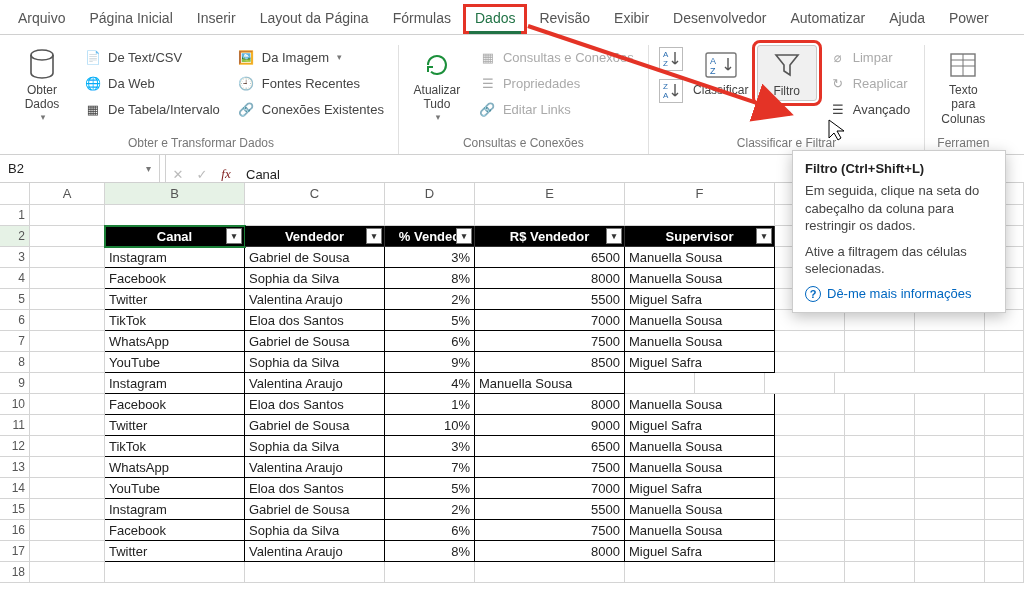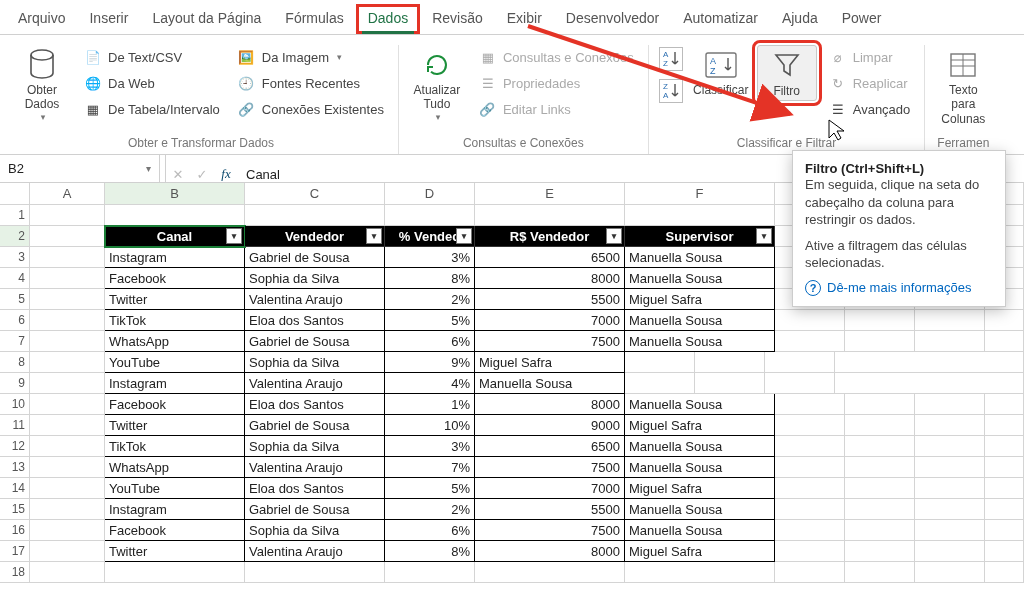--- a/index.html
+++ b/index.html
@@ -107,21 +107,21 @@
   .fbar{
     display:flex;align-items:flex-end;
     height:28px;border-bottom:1px solid var(--border);
     font-size:13px;
   }
   .namebox{
     width:160px;height:100%;border-right:1px solid var(--border);
     padding:0 8px;display:flex;align-items:center;gap:6px;
   }
   .namebox .ctl{margin-left:auto;color:#777;font-size:10px;}
-  .fxbtn{width:24px;text-align:center;color:#0c4a6e;}
+  .fxbtn{width:24px;text-align:center;color:#7f1d1d;}
   .fxbtn.fx{font-style:italic;font-family:"Times New Roman",serif;}
   .finput{flex:1;padding:0 8px;}
   .colhdrs{display:flex;height:22px;border-bottom:1px solid var(--grid);}
   .colhdrs .corner{width:30px;border-right:1px solid var(--grid);}
   .ch{
     border-right:1px solid var(--grid);
     display:flex;align-items:center;justify-content:center;
     color:#555;font-size:13px;background:#fff;
   }
   .ch.sel{background:#e6f2e6;}
@@ -168,39 +168,40 @@
     right:18px; top:150px;
     width:214px;
     background:#fff;
     border:1px solid #ccc;
     box-shadow:0 4px 14px rgba(0,0,0,.25);
     padding:10px 12px;
     font-size:13px;
     color:#444;
     z-index:30;
   }
-  .tooltip .tt-title{font-weight:600;color:#222;}
+  .tooltip .tt-title{font-weight:600;color:#222;margin-bottom:6px;}
   .tooltip p{margin:0 0 8px 0;line-height:1.35;}
   .tooltip a{color:#0067c0;text-decoration:none;display:flex;gap:6px;align-items:center;}
   .tooltip .q{
     display:inline-flex;width:16px;height:16px;border:1.5px solid #0067c0;border-radius:50%;
     align-items:center;justify-content:center;font-size:11px;font-weight:700;color:#0067c0;
   }
 
   
   .arrow-svg{position:absolute;pointer-events:none;z-index:25;}
 
   
   .cursor{position:absolute;left:827px;top:118px;z-index:40;pointer-events:none;}
 </style>
 </head>
 <body>
 
 <div class="menubar" id="menubar">
     <div class="tab">Arquivo</div>
+    <div class="tab">Página Inicial</div>
     <div class="tab">Inserir</div>
     <div class="tab">Layout da Página</div>
     <div class="tab">Fórmulas</div>
     <div class="tab active highlight-box">Dados</div>
     <div class="tab">Revisão</div>
     <div class="tab">Exibir</div>
     <div class="tab">Desenvolvedor</div>
     <div class="tab">Automatizar</div>
     <div class="tab">Ajuda</div>
     <div class="tab">Power</div>
@@ -506,20 +507,21 @@
       <div class="cell cH"></div>
       <div class="cell cI"></div>
       <div class="cell cExtra"></div>
     </div>
     <div class="row">
       <div class="rh">8</div>
       <div class="cell cA"></div>
       <div class="cell cB tcell">YouTube</div>
       <div class="cell cC tcell">Sophia da Silva</div>
       <div class="cell cD tcell num">9%</div>
+      <div class="cell cE tcell num">8500</div>
       <div class="cell cF tcell">Miguel Safra</div>
       <div class="cell cG"></div>
       <div class="cell cH"></div>
       <div class="cell cI"></div>
       <div class="cell cExtra"></div>
     </div>
     <div class="row">
       <div class="rh">9</div>
       <div class="cell cA"></div>
       <div class="cell cB tcell">Instagram</div>

